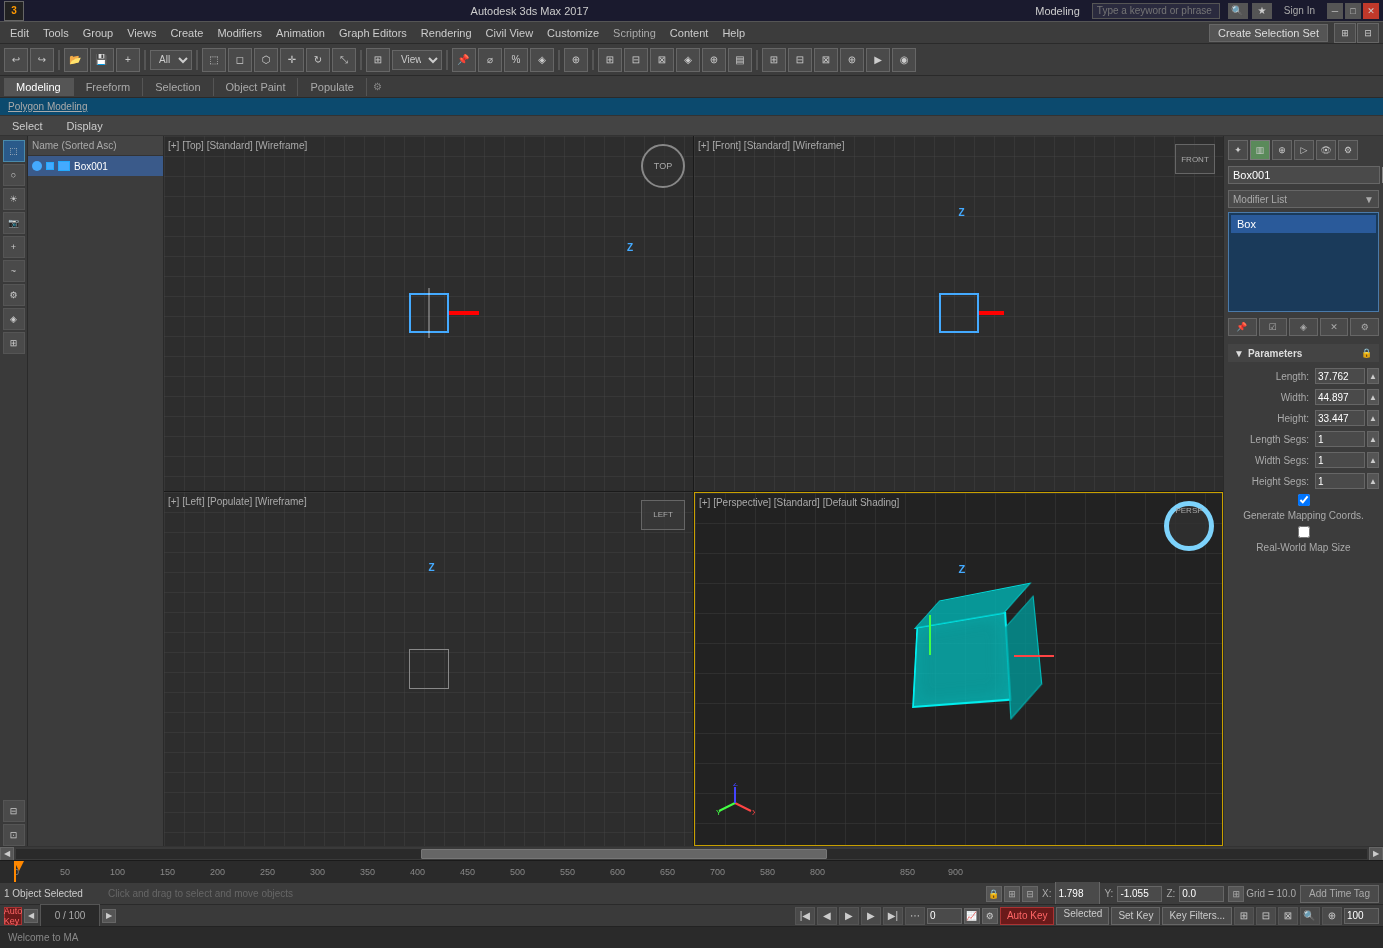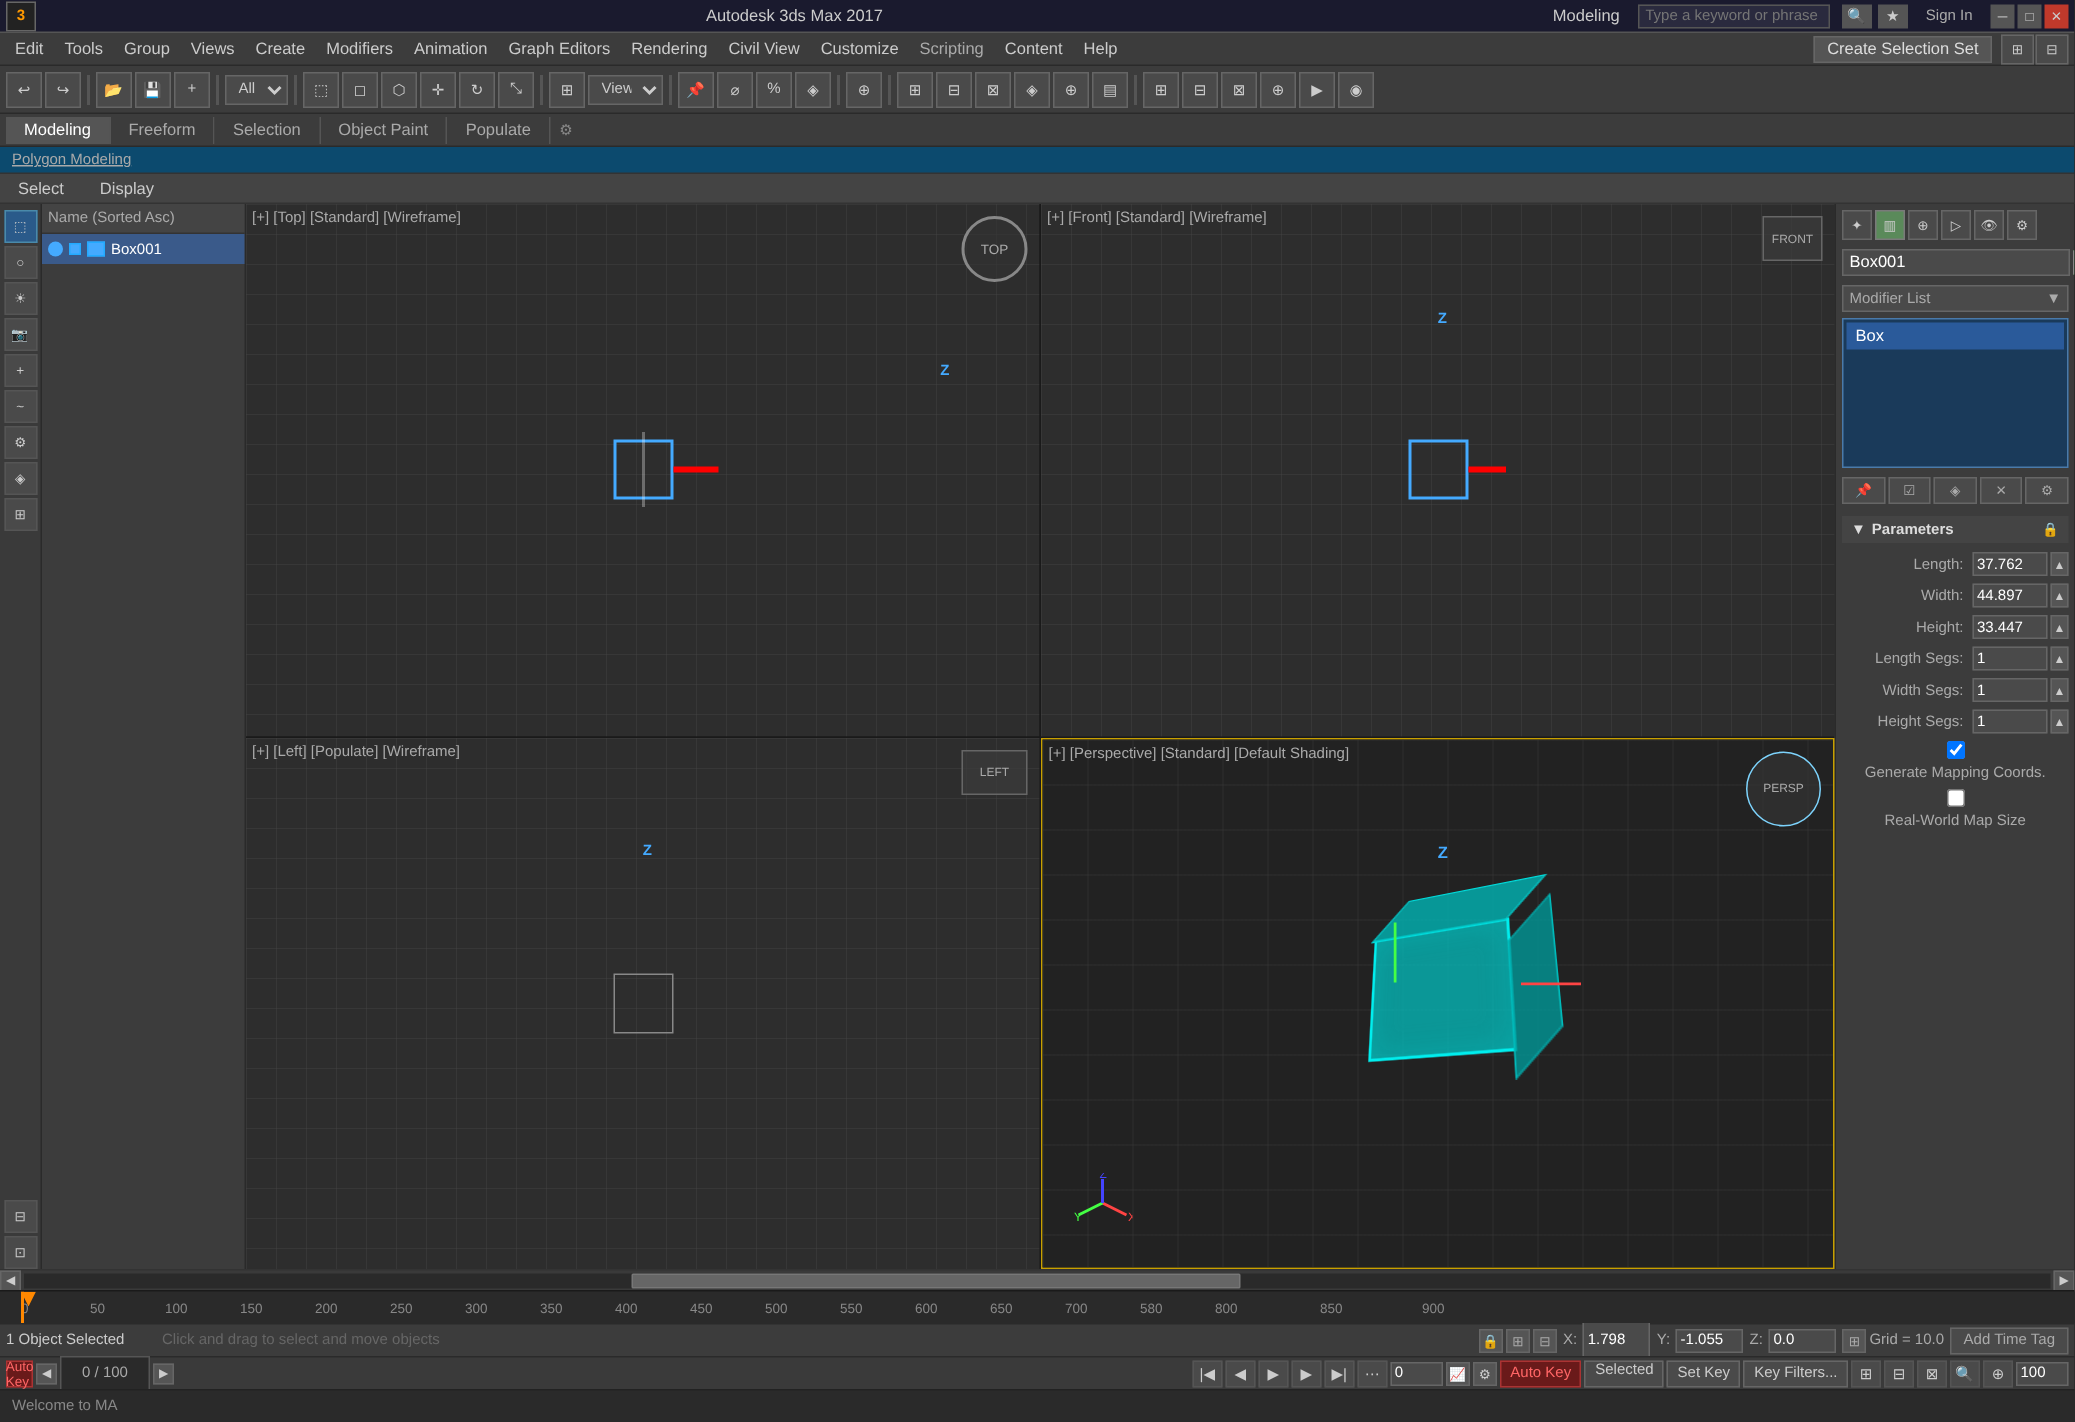--- a/index.html
+++ b/index.html
@@ -475,21 +475,21 @@
 
             <div style="position:absolute;top:-30px;left:10px;width:100px;height:30px;background:rgba(0,180,180,0.8);transform:skewX(-45deg);border:1px solid #0dd;"></div>
 
             <div style="position:absolute;top:0;right:-30px;width:30px;height:90px;background:rgba(0,150,150,0.8);transform:skewY(-45deg);border:1px solid #0bb;"></div>
           </div>
 
           <div style="position:absolute;top:40px;left:105px;width:40px;height:2px;background:#f44;"></div>
           <div style="position:absolute;top:0;left:20px;width:2px;height:40px;background:#4f4;"></div>
         </div>
 
-        <div style="position:absolute;top:8px;right:8px;width:50px;height:50px;border-radius:50%;background:rgba(50,50,50,0.8);border:1px solid #7dd3fc;display:flex;align-items:center;justify-content:center;">
+        <div style="position:absolute;top:8px;right:8px;width:50px;height:50px;border-radius:50%;background:rgba(50,50,50,0.8);border:5px solid #7dd3fc;display:flex;justify-content:center;">
           <span style="color:#aaa;font-size:8px;text-align:center;">PERSP</span>
         </div>
 
         <div style="position:absolute;left:50%;top:20%;color:#4af;font-size:11px;font-weight:bold;">Z</div>
 
         <div style="position:absolute;bottom:20px;left:20px;">
           <svg width="40" height="40" viewBox="0 0 40 40">
             <line x1="20" y1="20" x2="36" y2="28" stroke="#f44" stroke-width="2"></line>
             <line x1="20" y1="20" x2="4" y2="28" stroke="#4f4" stroke-width="2"></line>
             <line x1="20" y1="20" x2="20" y2="4" stroke="#44f" stroke-width="2"></line>
@@ -611,21 +611,21 @@
       <span style="color:#888;font-size:9px;position:absolute;left:360px;">350</span>
       <span style="color:#888;font-size:9px;position:absolute;left:410px;">400</span>
       <span style="color:#888;font-size:9px;position:absolute;left:460px;">450</span>
       <span style="color:#888;font-size:9px;position:absolute;left:510px;">500</span>
       <span style="color:#888;font-size:9px;position:absolute;left:560px;">550</span>
       <span style="color:#888;font-size:9px;position:absolute;left:610px;">600</span>
       <span style="color:#888;font-size:9px;position:absolute;left:660px;">650</span>
       <span style="color:#888;font-size:9px;position:absolute;left:710px;">700</span>
       <span style="color:#888;font-size:9px;position:absolute;left:760px;">580</span>
       <span style="color:#888;font-size:9px;position:absolute;left:810px;">800</span>
-      <span style="color:#888;font-size:9px;position:absolute;left:880px;">850</span>
+      <span style="color:#888;font-size:9px;position:absolute;left:900px;">850</span>
       <span style="color:#888;font-size:9px;position:absolute;left:948px;">900</span>
 
       <div style="position:absolute;left:14px;top:0;width:2px;height:22px;background:#f80;"></div>
       <div style="position:absolute;left:14px;top:0;width:10px;height:10px;background:#f80;clip-path:polygon(0 0,100% 0,50% 100%);"></div>
     </div>
   </div>
 
   <div id="statusbar" style="background:#3c3c3c;height:22px;display:flex;align-items:center;padding:0 4px;gap:4px;border-top:1px solid #2a2a2a;">
 
     <span style="color:#ccc;font-size:10px;min-width:100px;">1 Object Selected</span>

